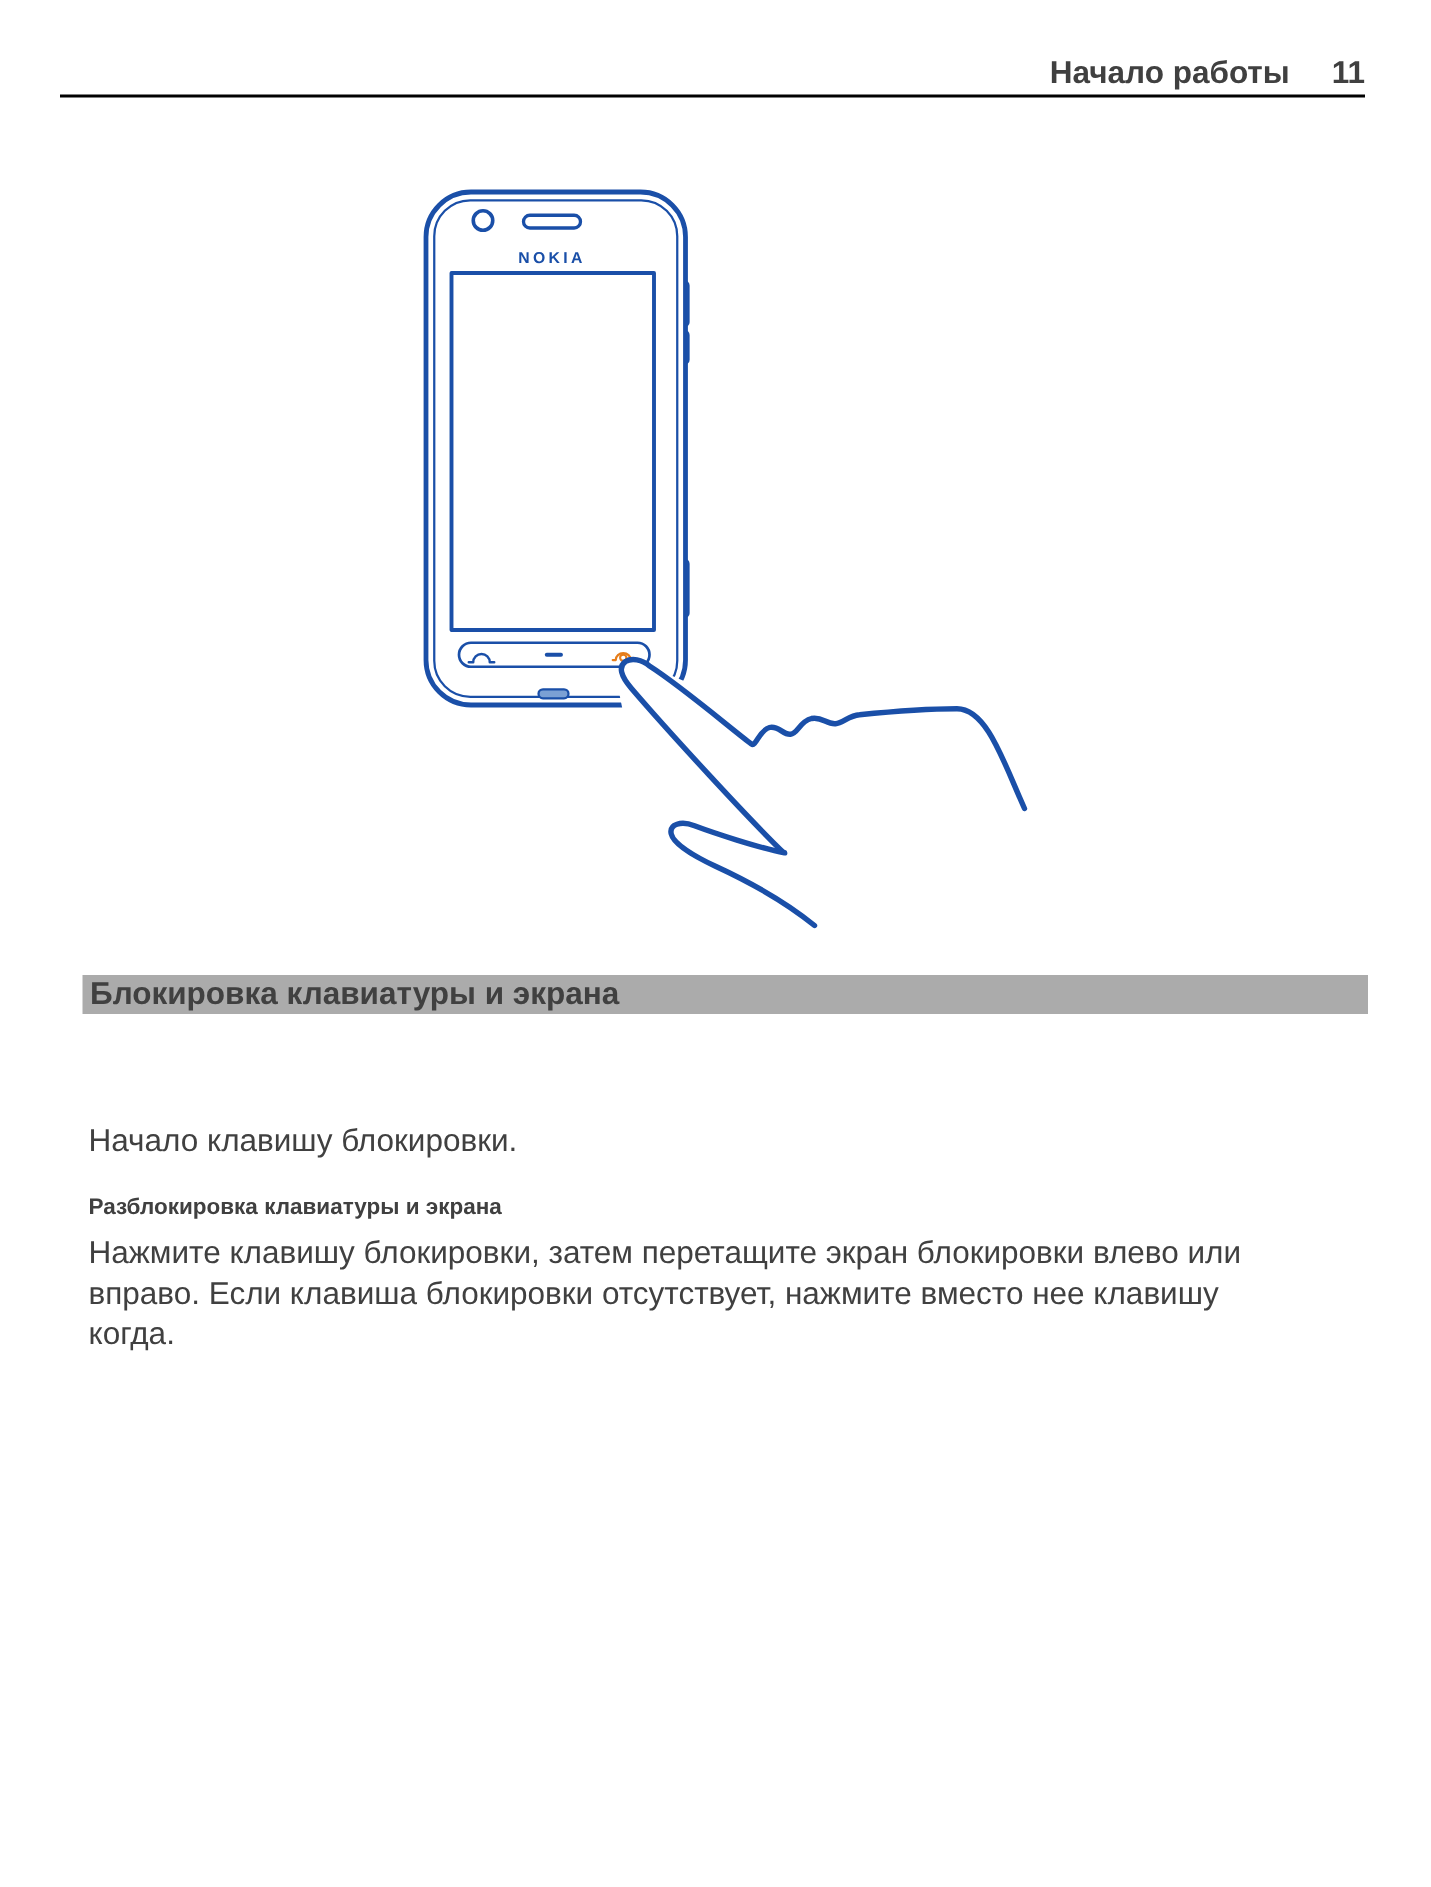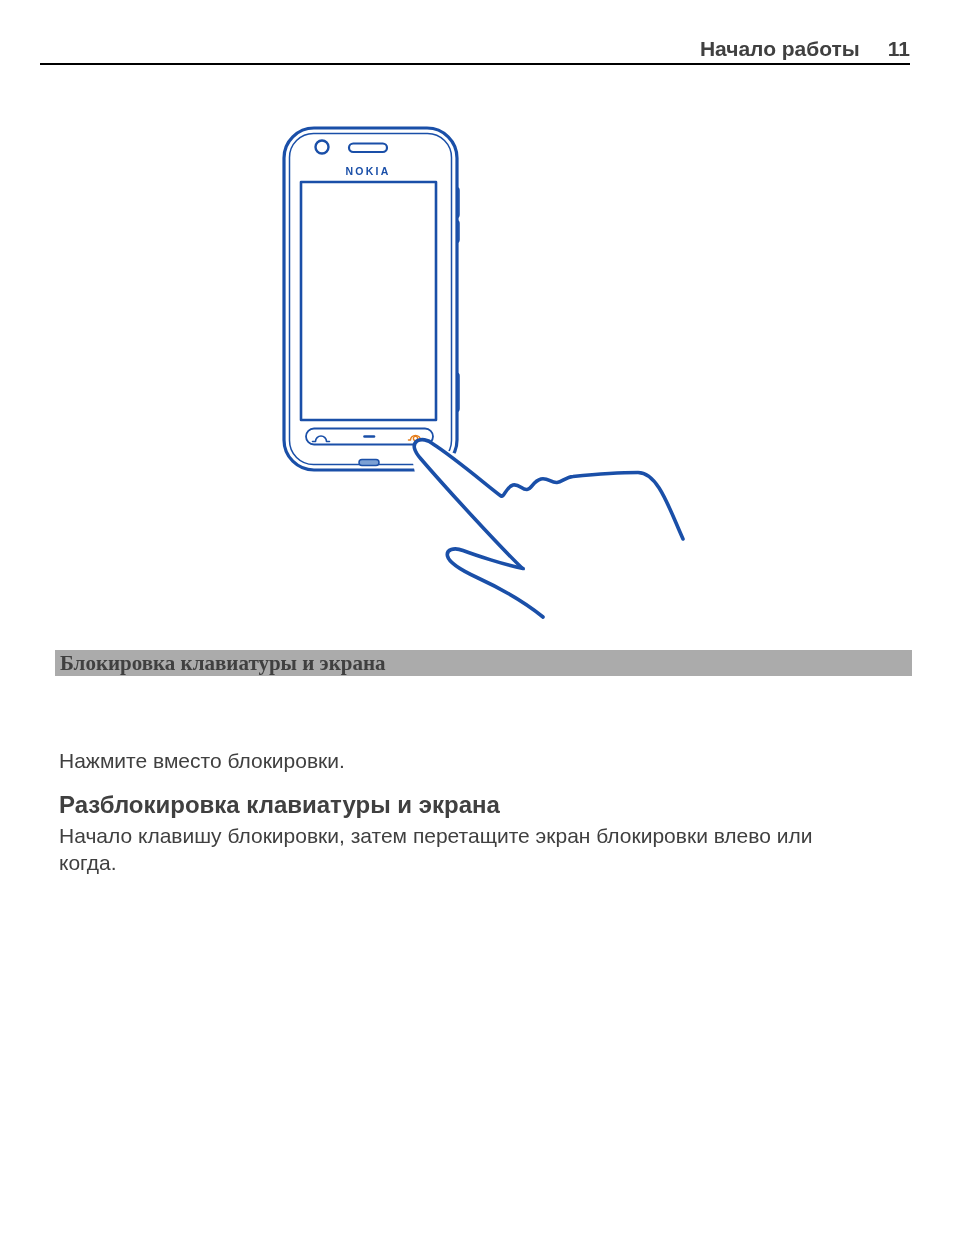--- a/index.html
+++ b/index.html
@@ -26,28 +26,27 @@
     font-family:"Liberation Sans", sans-serif;
     font-size:10.5px;font-weight:bold;letter-spacing:2.2px;
     fill:#1a4fa8;
   }
   
   .section-heading{
     position:absolute;left:55px;top:650px;width:852px;height:26px;
     background:#ababab;
     font-weight:bold;font-size:21px;line-height:26px;
     padding-left:5px;
-    font-family:Liberation Serif, serif;
   }
   .para{position:absolute;left:59px;width:860px;font-size:21px;line-height:27px;}
   .para1{top:679px;}
   .para2{top:747px;}
   .subheading{
     position:absolute;left:59px;top:791px;width:860px;
-    font-weight:bold;font-size:24px;line-height:27px;
+    font-weight:bold;font-size:15px;line-height:27px;
   }
   .para3{top:822px;}
 </style>
 </head>
 <body>
 
 <div class="page">
 
   <div class="header">
     <span>Начало работы</span>
@@ -100,22 +99,23 @@
              C184,432 176,434.5 177.5,441
              C179,447.5 193,456 207,462.5
              C233,474.5 257,489 273,502"></path>
       </g>
     </g>
   </svg>
 
   <div class="section-heading">Блокировка клавиатуры и экрана</div>
 
 
-  <div class="para para2">Нажмите вместо блокировки.</div>
+  <div class="para para2">Начало клавишу блокировки.</div>
 
   <div class="subheading">Разблокировка клавиатуры и экрана</div>
 
   <div class="para para3">
-    <div>Начало клавишу блокировки, затем перетащите экран блокировки влево или</div>
+    <div>Нажмите клавишу блокировки, затем перетащите экран блокировки влево или</div>
+    <div>вправо. Если клавиша блокировки отсутствует, нажмите вместо нее клавишу</div>
     <div>когда.</div>
   </div>
 
 </div>
 
 </body></html>

